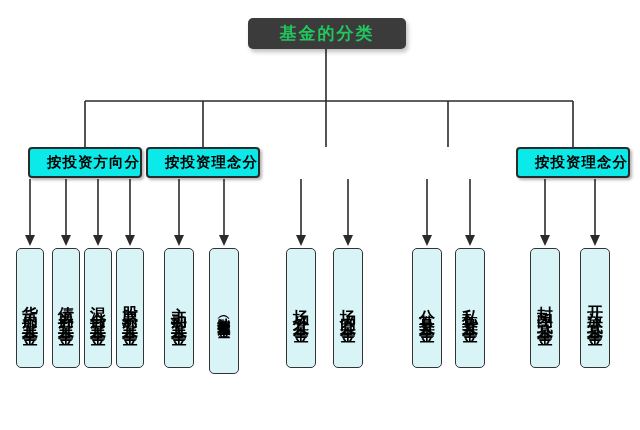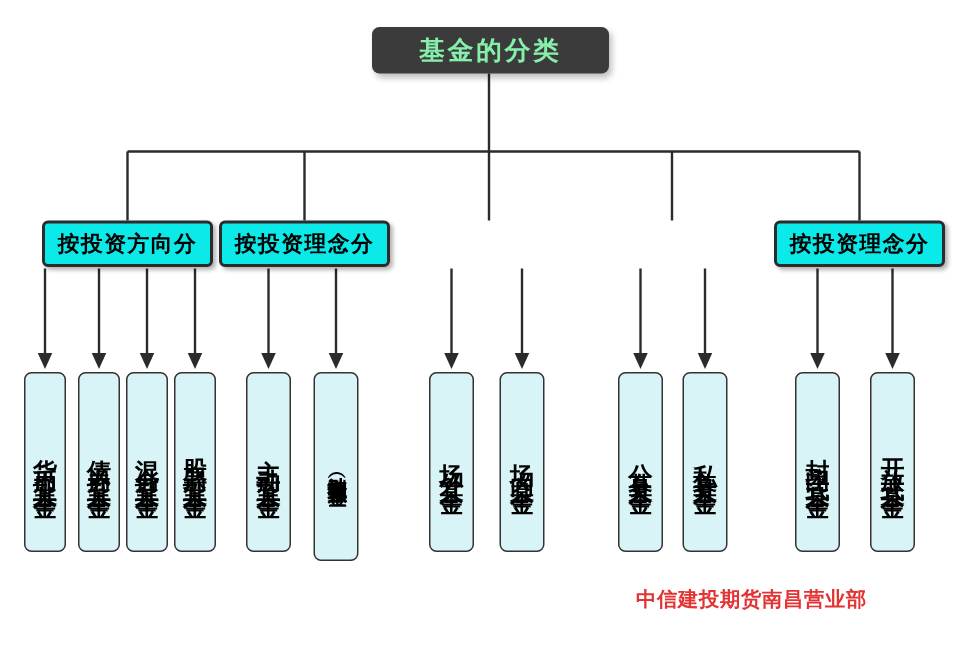--- a/index.html
+++ b/index.html
@@ -6,31 +6,31 @@
   body {
     width:640px; height:430px; background:#ffffff; overflow:hidden; position:relative;
     font-family:"DejaVu Sans","Liberation Sans",sans-serif;
   }
   .stage { position:absolute; left:0; top:0; width:640px; height:430px; }
   svg.connectors { position:absolute; left:0; top:0; }
 
   .title-box {
     position:absolute; left:248px; top:18px; width:158px; height:31px;
     background:#3b3b3b; border-radius:5px;
-    color:#86efac; font-weight:bold; font-size:17px; letter-spacing:2px;
+    color:#22c55e; font-weight:bold; font-size:17px; letter-spacing:2px;
     display:flex; align-items:center; justify-content:center;
     box-shadow:2px 3px 4px rgba(0,0,0,0.25);
   }
 
   .category {
     position:absolute; top:147px; width:114px; height:31px;
     background:#0ce9e9; border:2px solid #2b2b2b; border-radius:4px;
     box-sizing:border-box;
     color:#000; font-weight:bold; font-size:14.5px; letter-spacing:1px;
-    display:flex; align-items:center; justify-content:center;
+    display:flex; align-items:center; justify-content:flex-end;
     box-shadow:2px 2px 3px rgba(0,0,0,0.3);
   }
 
   .leaf {
     position:absolute; top:248px; width:30px; height:120px;
     background:#d8f4f6; border:1.6px solid #333; border-radius:5px;
     box-sizing:border-box;
     display:flex; align-items:center; justify-content:center;
   }
   .leaf.narrow { width:28px; }
@@ -126,15 +126,14 @@
     <span class="vtext">私募基金</span>
   </div>
 
   <div class="leaf" style="left:530px">
     <span class="vtext">封闭式基金</span>
   </div>
   <div class="leaf" style="left:580px">
     <span class="vtext">开放式基金</span>
   </div>
 
-  <div class="footer">中信建投期货南昌营业部</div>
 
 </div>
 
 </body></html>

